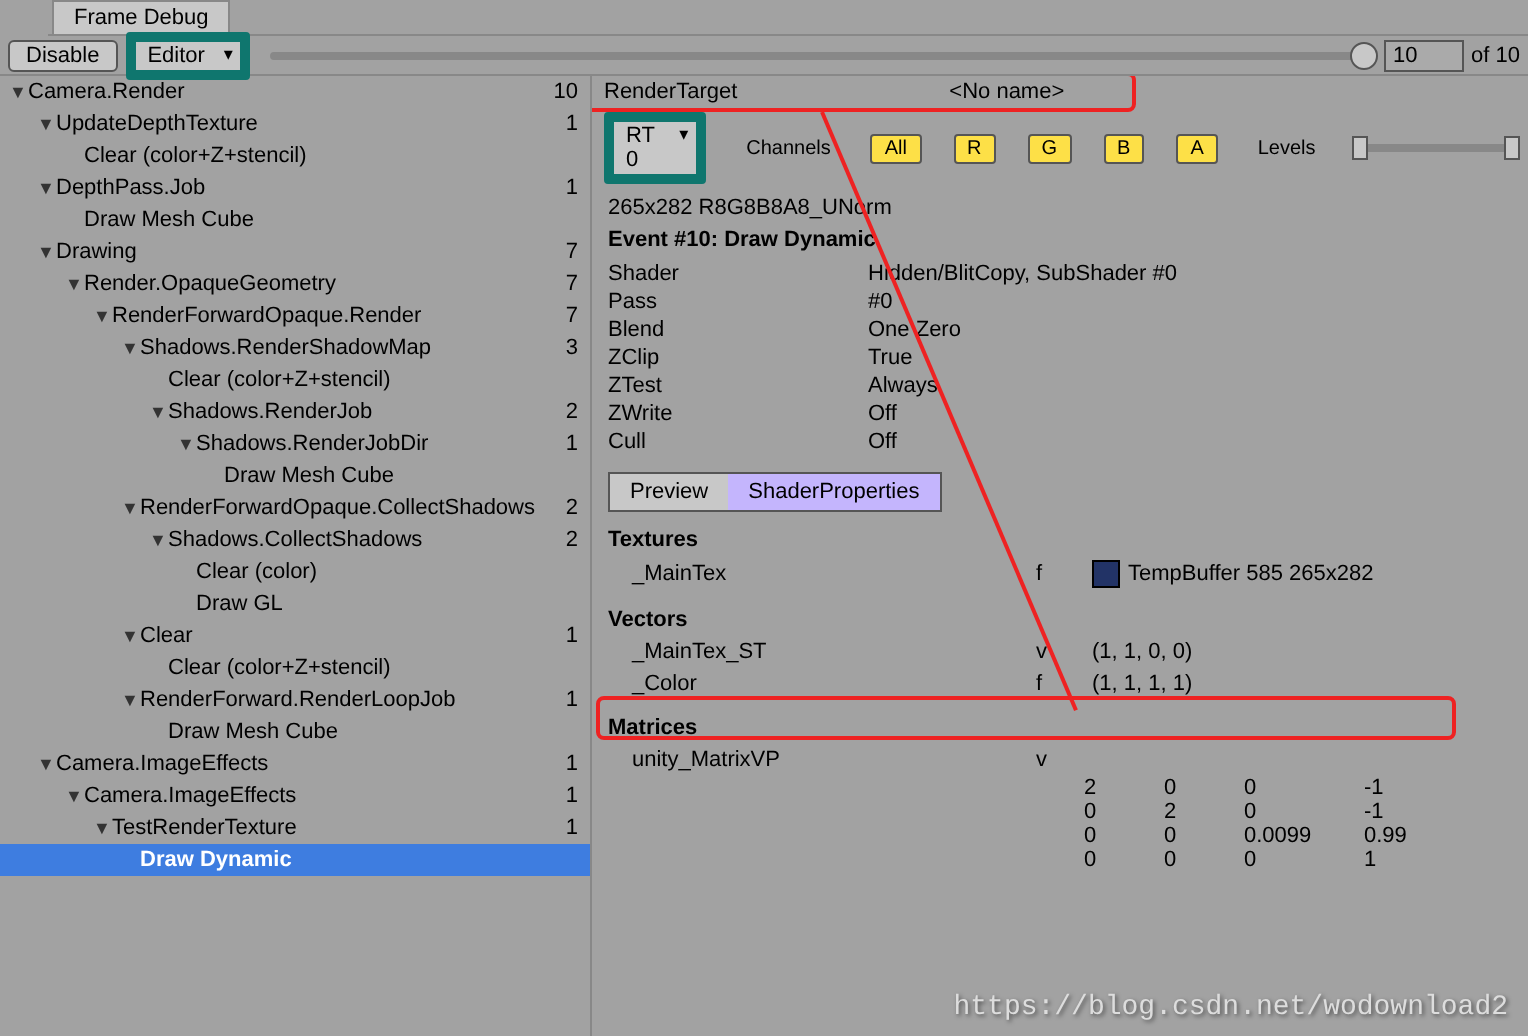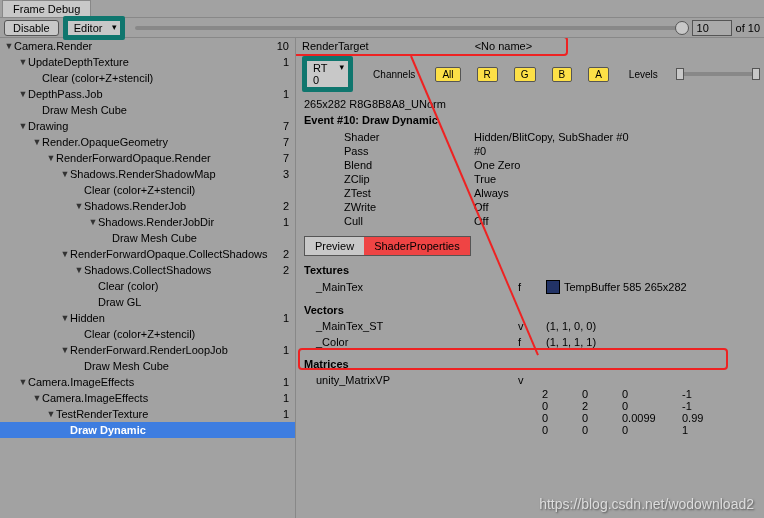--- a/index.html
+++ b/index.html
@@ -1,17 +1,17 @@
 <!DOCTYPE html>
 <html><head>
 <meta charset="utf-8">
 <style>
   * { box-sizing: border-box; margin: 0; padding: 0; font-family: Arial, sans-serif; font-size: 11px; }
   body { width: 764px; height: 518px; background: #a2a2a2; color: #000; position: relative; overflow: hidden; }
-  .titlebar { height: 18px; background: #a2a2a2; border-bottom: 1px solid #888; display: flex; align-items: flex-start; }
+  .titlebar { height: 18px; background: #a2a2a2; border-bottom: 1px solid #888; display: flex; align-items: flex-start; margin-left: 24px; }
   .tab { background: #c8c8c8; border: 1px solid #888; border-bottom: none; padding: 2px 10px; margin-left: 2px; font-size: 11px; }
   .toolbar { height: 20px; background: #a2a2a2; border-bottom: 1px solid #888; display: flex; align-items: center; padding: 0 4px; gap: 4px; }
   .btn { background: #c8c8c8; border: 1px solid #555; border-radius: 3px; padding: 1px 8px; font-size: 11px; }
   .dropdown { background: #c8c8c8; border: 5px solid #0f766e; border-radius: 2px; padding: 1px 18px 1px 6px; font-size: 11px; position: relative; }
   .dropdown::after { content: "▾"; position: absolute; right: 4px; top: 1px; font-size: 9px; }
   .slider { flex: 1; height: 4px; background: #888; border-radius: 2px; position: relative; margin: 0 6px; }
   .slider-thumb { position: absolute; top: -5px; width: 14px; height: 14px; background: #c8c8c8; border: 1px solid #555; border-radius: 50%; }
   .numfield { background: #aaa; border: 1px solid #555; width: 40px; padding: 1px 4px; text-align: left; }
   .main { display: flex; height: 480px; }
   .left { width: 296px; border-right: 1px solid #888; overflow: hidden; }
@@ -19,34 +19,34 @@
   .tree-row { display: flex; align-items: center; height: 16px; padding-left: 4px; }
   .tree-row .num { margin-left: auto; padding-right: 6px; color: #000; }
   .tri { display: inline-block; width: 10px; text-align: center; font-size: 9px; color: #333; }
   .tree-row.selected { background: #3e7de0; color: #fff; font-weight: bold; }
   .rt-row { display: flex; align-items: center; padding: 2px 6px; gap: 8px; }
   .chan-row { display: flex; align-items: center; padding: 2px 6px; gap: 16px; }
   .chan-btn { background: #fde047; border: 1px solid #555; padding: 1px 6px; border-radius: 2px; font-size: 10px; }
   .chan-lbl { padding: 0 4px; font-size: 10px; }
   .info { padding: 4px 8px 2px 8px; }
   .info-header { font-weight: bold; margin: 4px 0; }
-  .kv { display: flex; padding: 1px 0; margin-left: 40px; }
+  .kv { display: flex; padding: 1px 0; }
   .kv .k { width: 130px; }
   .tabs2 { display: flex; margin: 6px 8px 0 8px; border: 1px solid #555; width: fit-content; }
-  .tab2 { padding: 3px 10px; background: #ef4444; }
+  .tab2 { padding: 3px 10px; background: #c4b5fd; }
   .tab2.inactive { background: #c8c8c8; }
   .section-h { font-weight: bold; margin: 8px 8px 2px 8px; }
   .prop-row { display: flex; align-items: center; padding: 2px 8px; gap: 4px; }
   .prop-row .pk { width: 210px; padding-left: 12px; }
   .prop-row .pt { width: 24px; }
   .swatch { width: 14px; height: 14px; background: #223366; border: 1px solid #000; display: inline-block; }
   .matrix { display: grid; grid-template-columns: 40px 40px 60px 40px; font-size: 10px; margin-left: 246px; }
   .redbox { position: absolute; border: 2px solid #e22; pointer-events: none; border-radius: 4px; }
   .redline { position: absolute; background: #e22; transform-origin: left center; height: 2px; pointer-events: none; }
-  .watermark { position: absolute; bottom: 6px; right: 10px; color: #ddd; font-size: 14px; text-shadow: 1px 1px 2px rgba(0,0,0,.5); }
+  .watermark { position: absolute; bottom: 6px; right: 10px; color: #ddd; font-size: 14px; text-shadow: 1px 1px 2px rgba(0,0,0,.5); font-family: Liberation Mono, monospace; }
   .levels-track { width: 110px; height: 4px; background: #888; border-radius: 2px; position: relative; }
   .lev-thumb { position: absolute; top: -4px; width: 8px; height: 12px; background: #c8c8c8; border: 1px solid #555; }
 </style>
 </head>
 <body>
 
 <div class="titlebar">
   <div class="tab">Frame Debug</div>
 </div>
 
@@ -142,21 +142,21 @@
         <span>Clear (color)</span>
         <span class="num"></span>
       </div>
       <div class="tree-row" style="padding-left: 88px;">
         <span class="tri"></span>
         <span>Draw GL</span>
         <span class="num"></span>
       </div>
       <div class="tree-row" style="padding-left: 60px;">
         <span class="tri">▼</span>
-        <span>Hidden</span>
+        <span>Clear</span>
         <span class="num">1</span>
       </div>
       <div class="tree-row" style="padding-left: 74px;">
         <span class="tri"></span>
         <span>Clear (color+Z+stencil)</span>
         <span class="num"></span>
       </div>
       <div class="tree-row" style="padding-left: 60px;">
         <span class="tri">▼</span>
         <span>RenderForward.RenderLoopJob</span>

